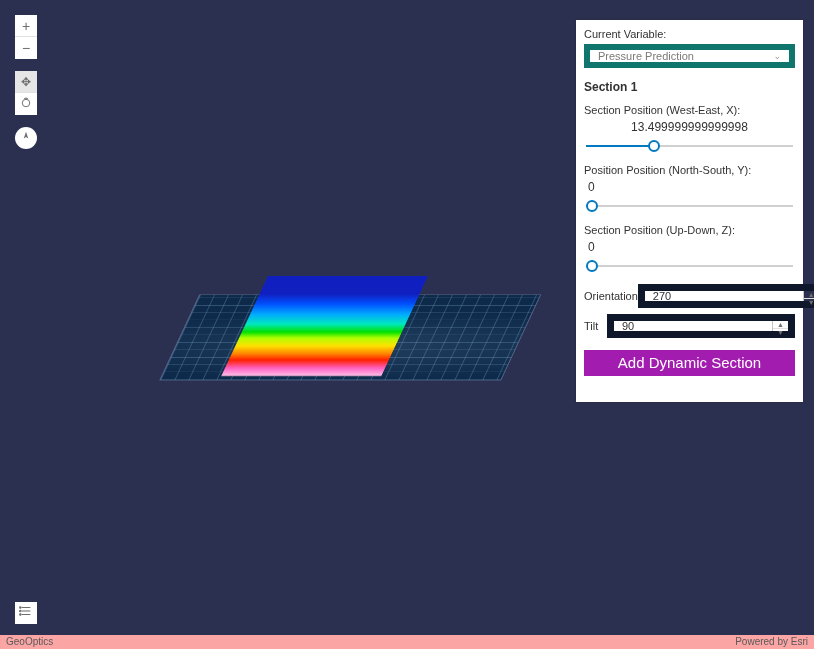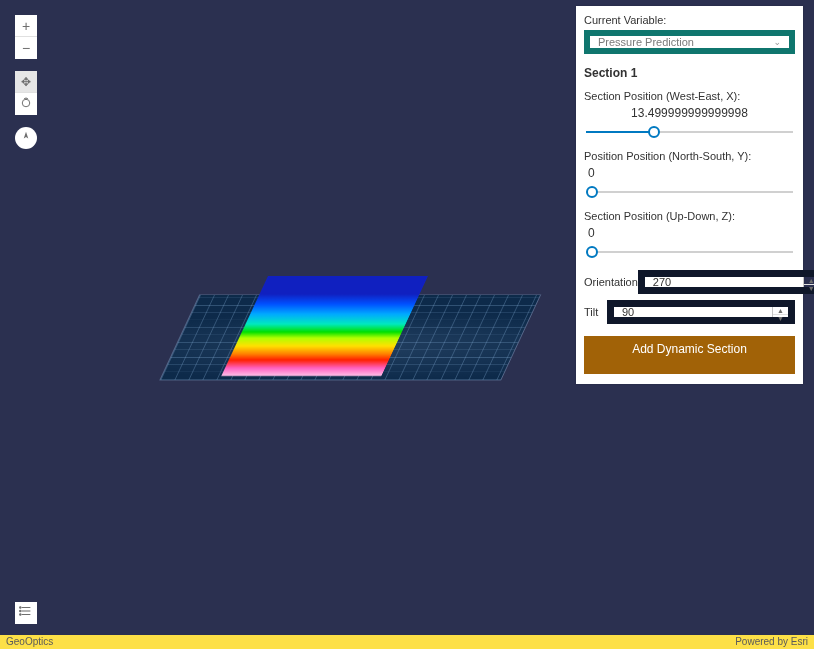--- a/index.html
+++ b/index.html
@@ -55,29 +55,29 @@
   
   .legendbtn {
     position: absolute; left: 15px; bottom: 25px; width: 22px; height: 22px; background: #fff;
     display: flex; align-items: center; justify-content: center; cursor: pointer;
   }
   .legendbtn svg { width: 14px; height: 14px; }
 
   
   .attr {
     position: absolute; left: 0; bottom: 0; right: 0; height: 14px;
-    background: #fde047; color: #5a5a5a; font-size: 10px; line-height: 14px;
+    background: #fca5a5; color: #5a5a5a; font-size: 10px; line-height: 14px;
     padding: 0 6px; display: flex; justify-content: space-between;
   }
 
   
   .panel {
-    position: absolute; top: 6px; right: 11px; width: 227px;
+    position: absolute; top: 20px; right: 11px; width: 227px;
     background: #fff; color: #323232; font-size: 11px;
-    padding: 8px 8px 10px 8px; box-shadow: 0 0 2px rgba(0,0,0,.2);
+    padding: 8px 8px 26px 8px; box-shadow: 0 0 2px rgba(0,0,0,.2);
   }
   .panel .label { margin-bottom: 4px; color: #323232; }
   .panel .select {
     border: 6px solid #0f766e; height: 24px; display: flex; align-items: center; justify-content: space-between;
     padding: 0 8px; color: #7a7a7a; cursor: pointer; margin-bottom: 12px;
   }
   .panel .select .chev { font-size: 9px; color: #9a9a9a; }
   .panel h3 { font-size: 12px; font-weight: 700; color: #323232; margin-bottom: 10px; }
   .panel .section-label { color: #323232; margin-top: 4px; margin-bottom: 4px; }
   .panel .valtxt { text-align: center; font-size: 12px; color: #323232; margin-bottom: 2px; }
@@ -104,22 +104,22 @@
     display: flex; border: 7px solid #0f172a; height: 24px; flex: 1;
   }
   .spin input {
     border: none; outline: none; padding: 0 8px; font-size: 11px; flex: 1; color: #323232;
   }
   .spin .steppers { display: flex; flex-direction: column; border-left: 1px solid #c5c5c5; width: 16px; }
   .spin .step { flex: 1; display: flex; align-items: center; justify-content: center; font-size: 7px; color: #6e6e6e; cursor: pointer; }
   .spin .step + .step { border-top: 1px solid #e0e0e0; }
 
   .addbtn {
-    margin-top: 12px; height: 38px; background: #a16207; color: #fff; text-align: center; line-height: 26px;
-    font-size: 12px; cursor: pointer;
+    margin-top: 12px; height: 26px; background: #a21caf; color: #fff; text-align: center; line-height: 26px;
+    font-size: 15px; cursor: pointer;
   }
 </style>
 </head>
 <body>
 
 <div class="scene">
   <div class="grid3d"></div>
   <div class="slice"></div>
 </div>
 

